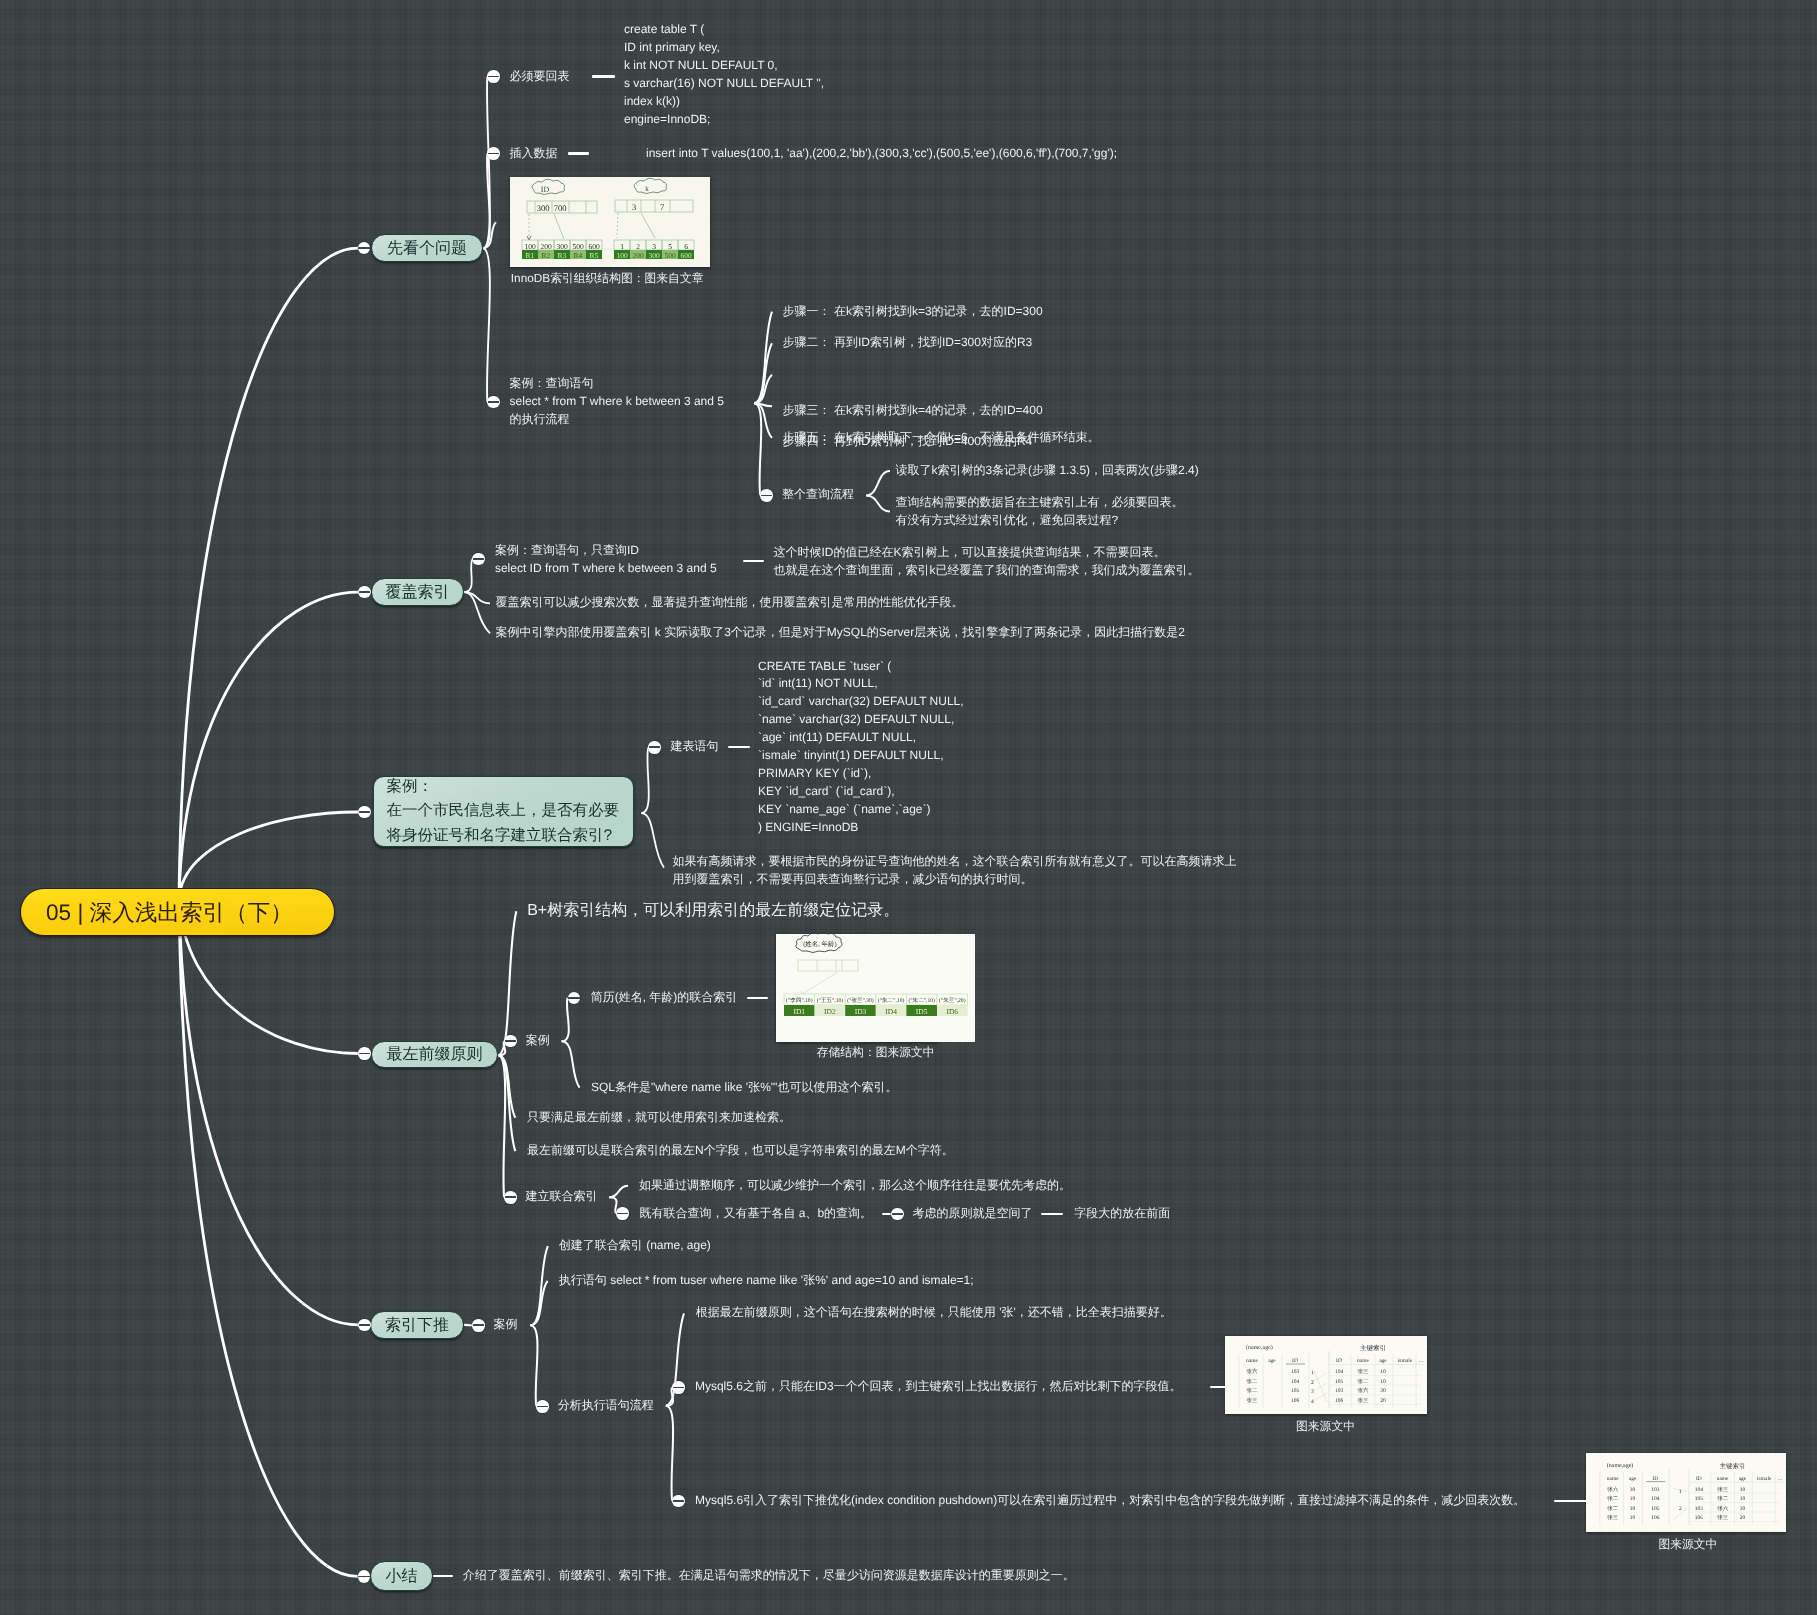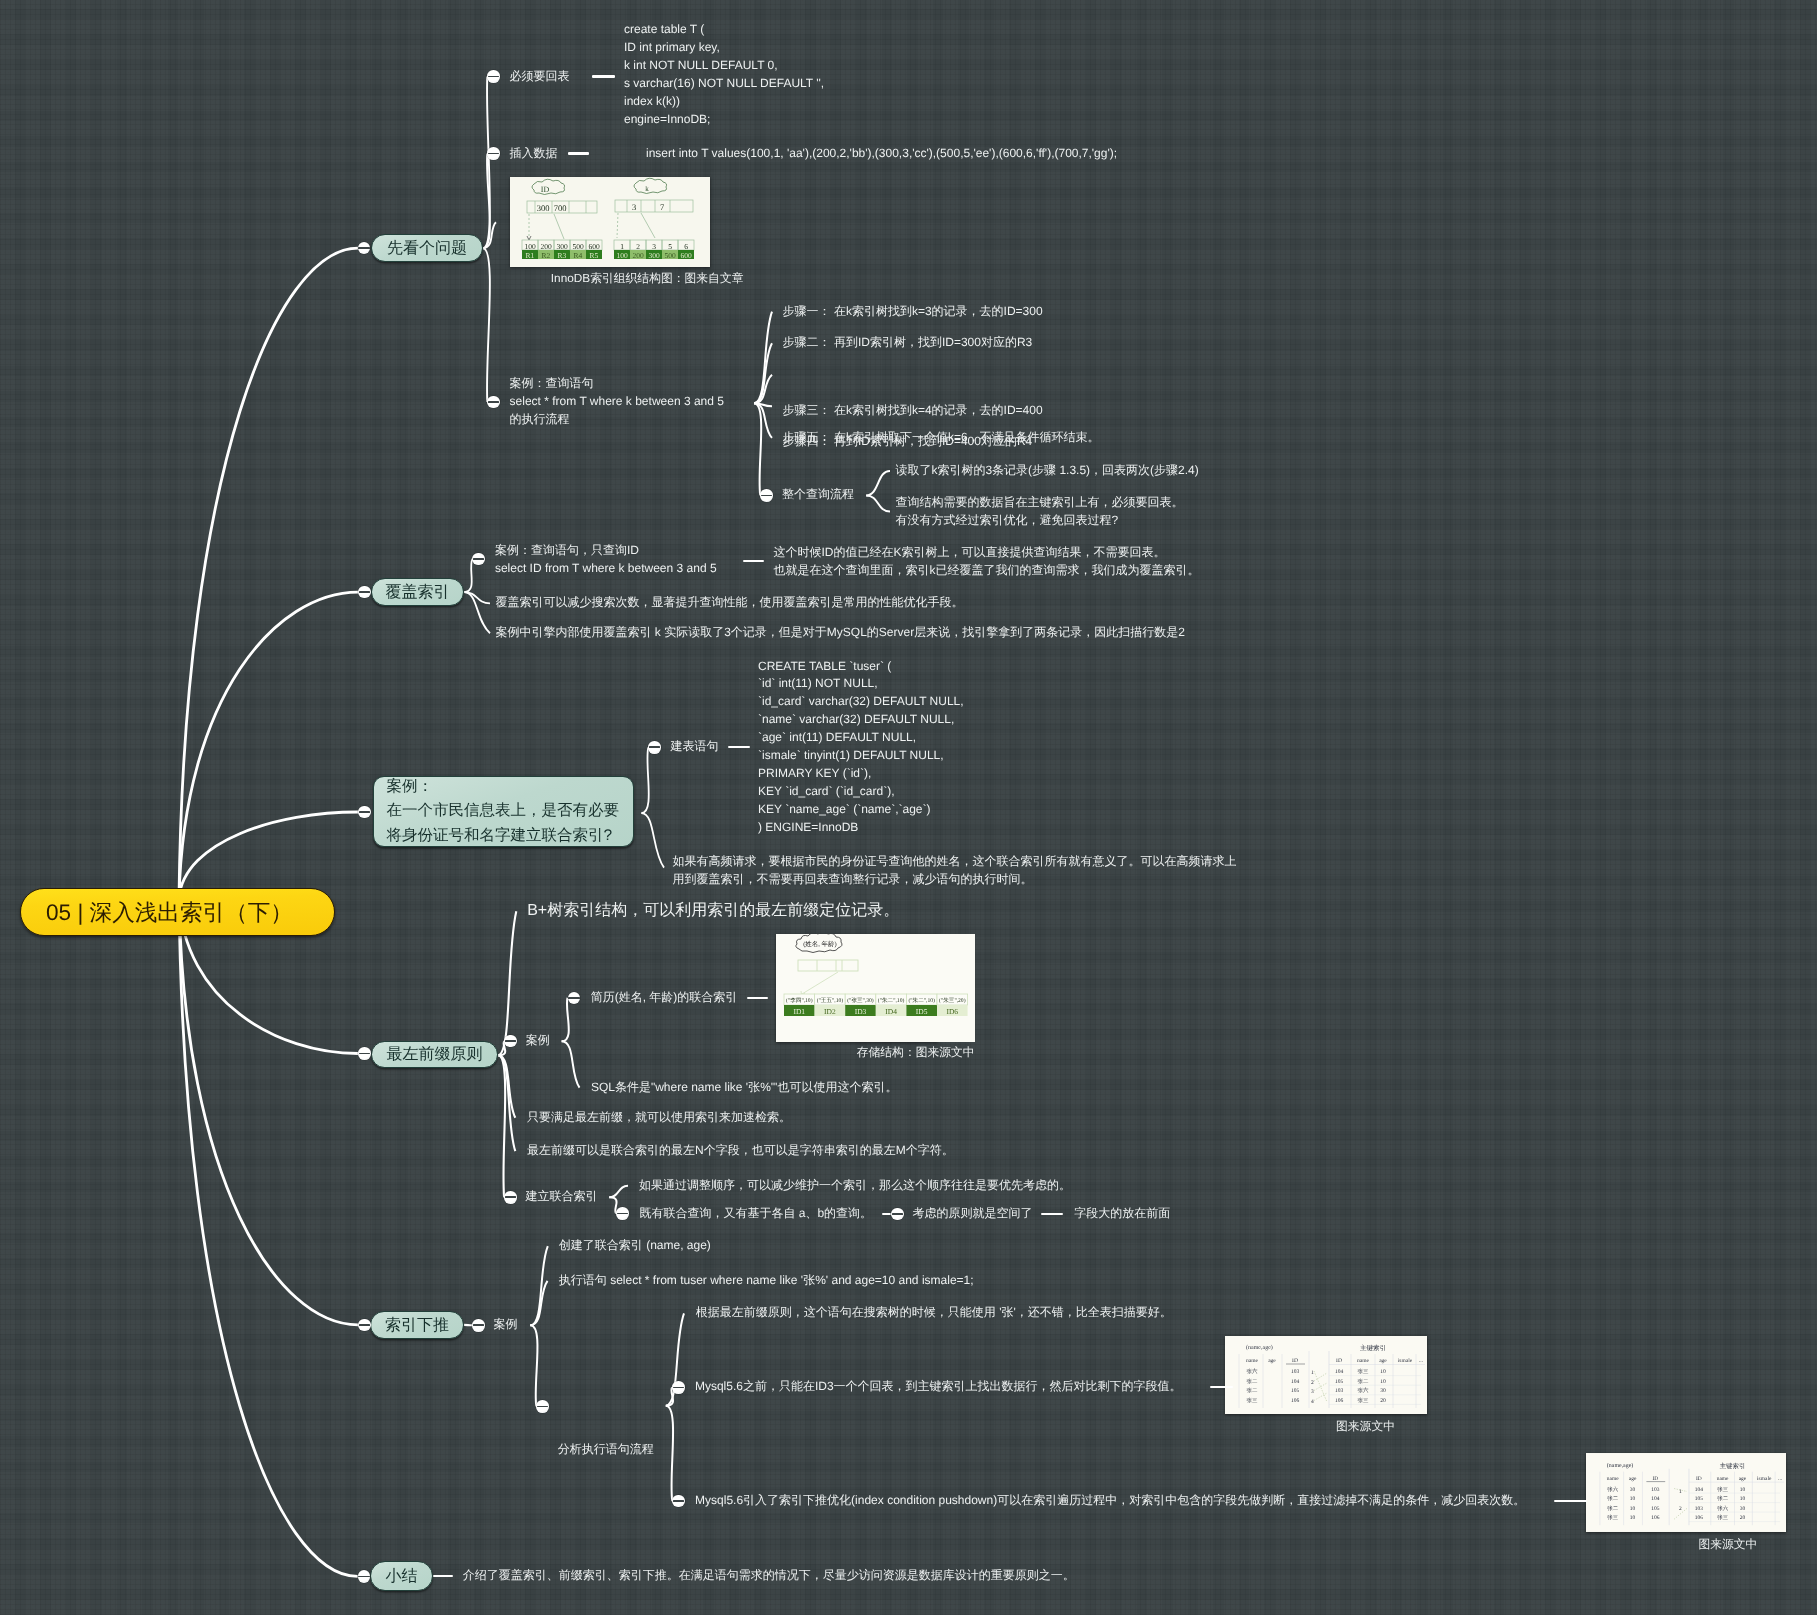--- a/index.html
+++ b/index.html
@@ -28,21 +28,21 @@
   .pill{position:absolute;background:linear-gradient(160deg,#cfe3db 0%,#bdd8ce 45%,#b6d4c9 100%);
         color:#17302c;border-radius:16px;
         border:1.2px solid #22403a;box-shadow:0 1.5px 2px rgba(0,0,0,0.5);
         display:flex;align-items:center;justify-content:center;box-sizing:border-box;}
   .root{position:absolute;background:linear-gradient(178deg,#ffe01a 0%,#fdd613 30%,#f9cb0a 100%);
         color:#2b1d03;border-radius:24px;
         border:1.8px solid #2b1d03;display:flex;align-items:center;justify-content:center;
         box-sizing:border-box;box-shadow:0 2px 3px rgba(0,0,0,0.45);}
   .dash{position:absolute;height:2px;background:#ffffff;border-radius:1px;}
   .imgbox{position:absolute;background:#f7f7f1;box-shadow:0 1px 3px rgba(0,0,0,0.5);}
-  .cap{position:absolute;color:#eef1f1;font-size:12px;white-space:pre;margin-left:40px;}
+  .cap{position:absolute;color:#eef1f1;font-size:12px;white-space:pre;}
 </style>
 </head>
 <body>
 
 <div id="canvas">
 <div class="bg"></div>
 <svg class="links" viewBox="0 0 1817 1615">
 <path d="M 179.0 898.0 C 184.0 469.1 276.0 248.2 358.0 248.2" stroke-width="2.8"></path>
 <path d="M 179.0 898.0 C 184.0 696.1 276.1 592.1 358.1 592.1" stroke-width="2.8"></path>
 <path d="M 179.0 898.0 C 184.0 841.2 276.3 812.0 358.3 812.0" stroke-width="2.8"></path>
@@ -286,21 +286,21 @@
         <rect x="161.0" y="71" width="30.6" height="11" fill="#e4eed2"></rect>
         <text x="176.3" y="79.6" font-size="7.5" fill="#44661f" font-family="&quot;Liberation Serif&quot;, serif" text-anchor="middle">ID6</text>
       </svg>
     </div>
 <div class="cap" style="left:816.7px;top:1045.0px;font-size:11.8px">存储结构：图来源文中</div>
 <div class="tog" style="left:472.10px;top:1319.00px;width:12.6px;height:12.6px"></div>
 <div class="nd" style="left:493.5px;top:1316.35px;font-size:12px;line-height:17.9px;">案例</div>
 <div class="nd" style="left:558.8px;top:1237.25px;font-size:12px;line-height:17.9px;">创建了联合索引 (name, age)</div>
 <div class="nd" style="left:558.8px;top:1271.85px;font-size:12px;line-height:17.9px;">执行语句 select * from tuser where name like '张%' and age=10 and ismale=1;</div>
 <div class="tog" style="left:536.30px;top:1400.10px;width:12.6px;height:12.6px"></div>
-<div class="nd" style="left:557.8px;top:1397.45px;font-size:12px;line-height:17.9px;margin-top:44px;">分析执行语句流程</div>
+<div class="nd" style="left:557.8px;top:1397.45px;font-size:12px;line-height:17.9px;">分析执行语句流程</div>
 <div class="nd" style="left:695.8px;top:1304.35px;font-size:12px;line-height:17.9px;">根据最左前缀原则，这个语句在搜索树的时候，只能使用 '张'，还不错，比全表扫描要好。</div>
 <div class="tog" style="left:672.10px;top:1381.10px;width:12.6px;height:12.6px"></div>
 <div class="nd" style="left:694.9px;top:1378.45px;font-size:12px;line-height:17.9px;">Mysql5.6之前，只能在ID3一个个回表，到主键索引上找出数据行，然后对比剩下的字段值。</div>
 <div class="tog" style="left:672.20px;top:1494.80px;width:12.6px;height:12.6px"></div>
 <div class="nd" style="left:695.1px;top:1492.15px;font-size:12px;line-height:17.9px;">Mysql5.6引入了索引下推优化(index condition pushdown)可以在索引遍历过程中，对索引中包含的字段先做判断，直接过滤掉不满足的条件，减少回表次数。</div>
 <div class="dash" style="left:432.6px;top:1575.3px;width:20.6px;height:2.2px"></div>
 <div class="nd" style="left:462.7px;top:1567.45px;font-size:12px;line-height:17.9px;">介绍了覆盖索引、前缀索引、索引下推。在满足语句需求的情况下，尽量少访问资源是数据库设计的重要原则之一。</div>
 <div class="imgbox" style="left:1225px;top:1336px;width:202px;height:78px">
       <svg viewBox="0 0 202 78" width="202" height="78" style="display:block">
         <rect x="0" y="0" width="202" height="78" fill="#fbfaf3"></rect>

